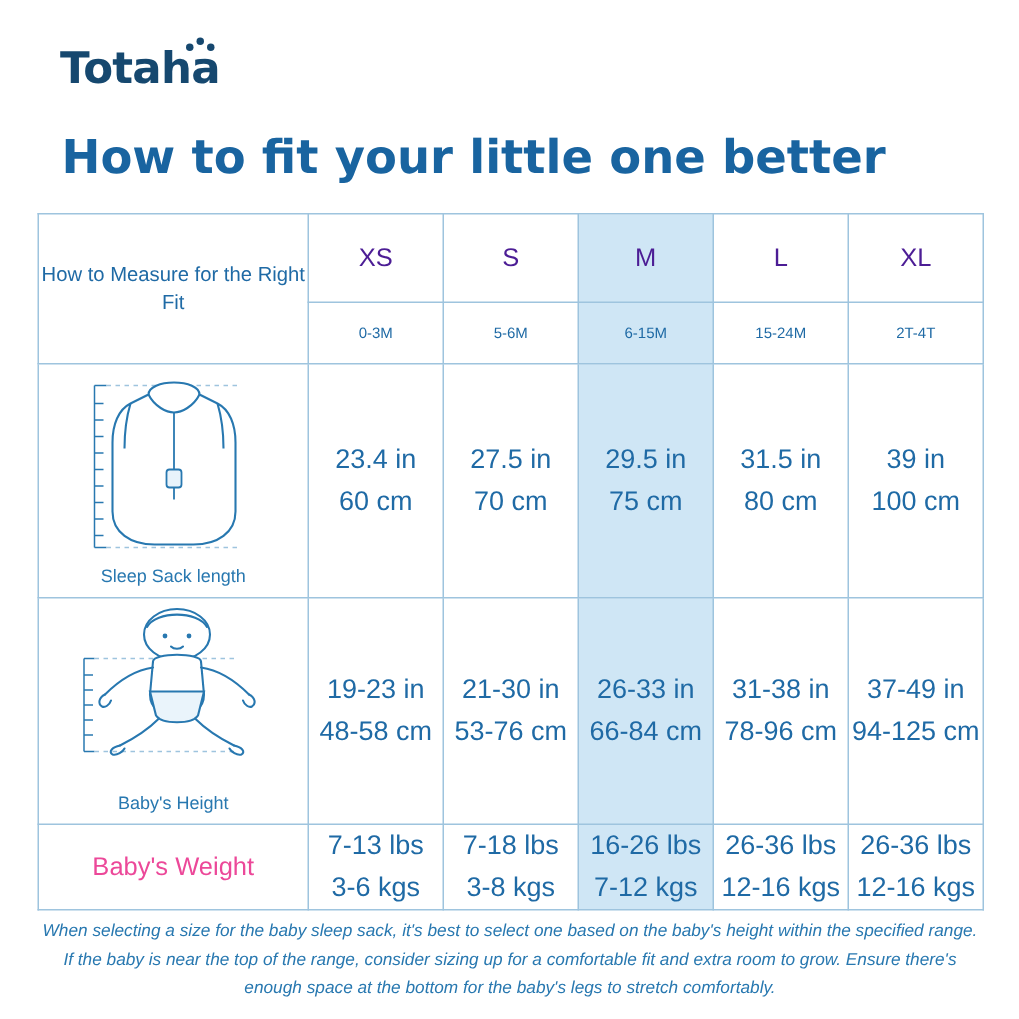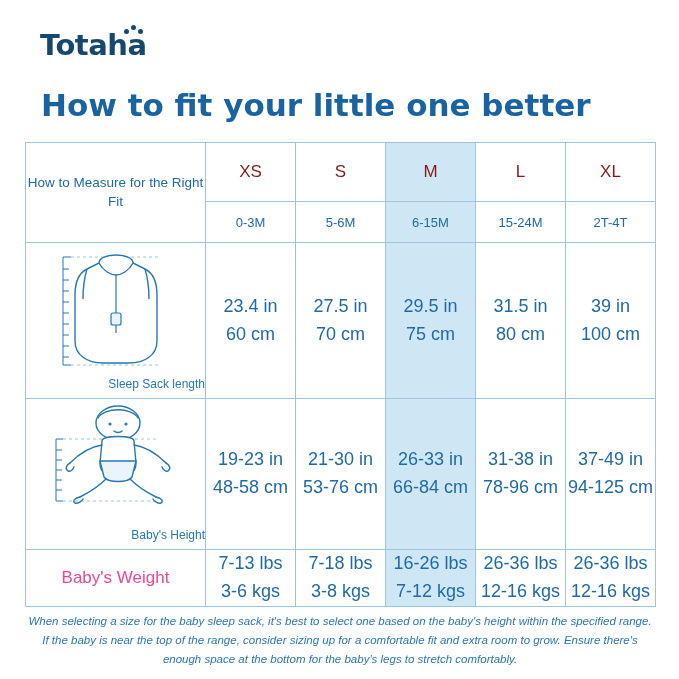--- a/index.html
+++ b/index.html
@@ -92,47 +92,47 @@
     text-align: left;
     padding: 10px 16px;
     font-size: 13.5px;
     font-weight: bold;
     color: #1f6aa5;
     line-height: 1.35;
     margin-top: 38px;
   }
   th.hdr-size {
     font-size: 17px;
-    color: #7f1d1d;
+    color: #4c1d95;
     height: 58px;
   }
   td.sub-age {
     height: 40px;
-    font-size: 13px;
+    font-size: 10px;
   }
   .hl { background: #cfe6f5; }
 
   td.valcell {
     line-height: 1.55;
     font-size: 18px;
   }
   .row-len td.valcell { height: 155px; }
   .row-height td.valcell { height: 150px; }
   .row-weight td.valcell { height: 48px; }
 
   td.illus {
     position: relative;
     padding: 0;
   }
   .illus-caption {
     position: absolute;
     bottom: 7px;
     left: 0;
     right: 0;
-    text-align: right;
+    text-align: center;
     font-size: 12px;
     color: #2878b0;
   }
   td.label-weight {
     text-align: center;
     font-size: 17px;
     color: #ec4899;
   }
   .art {
     position: absolute;

